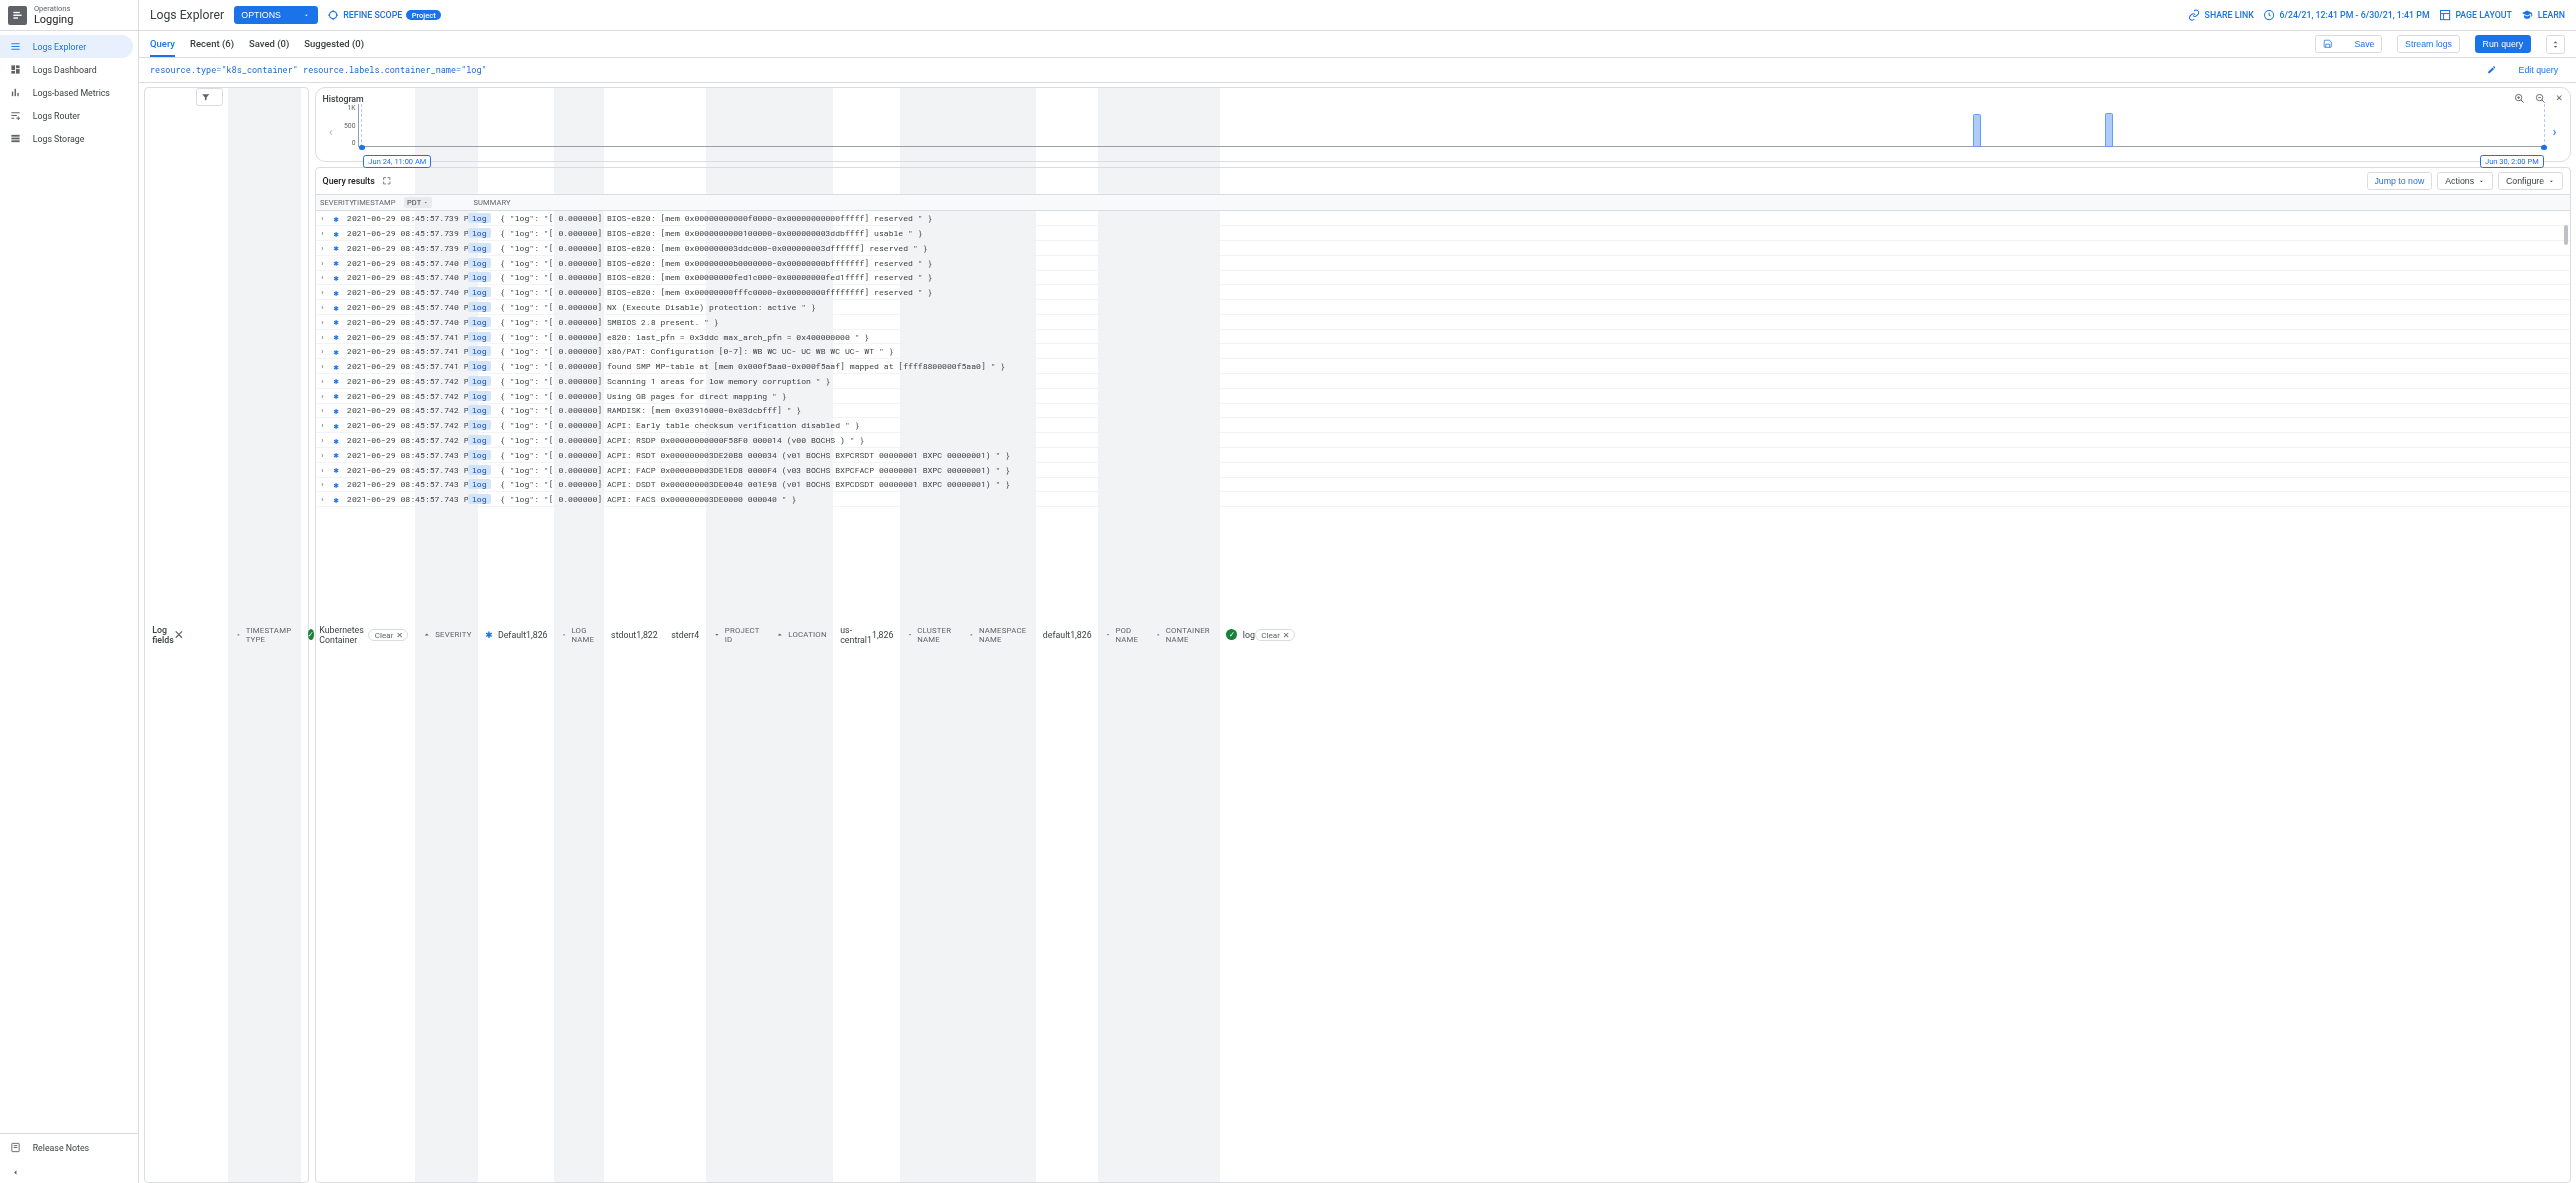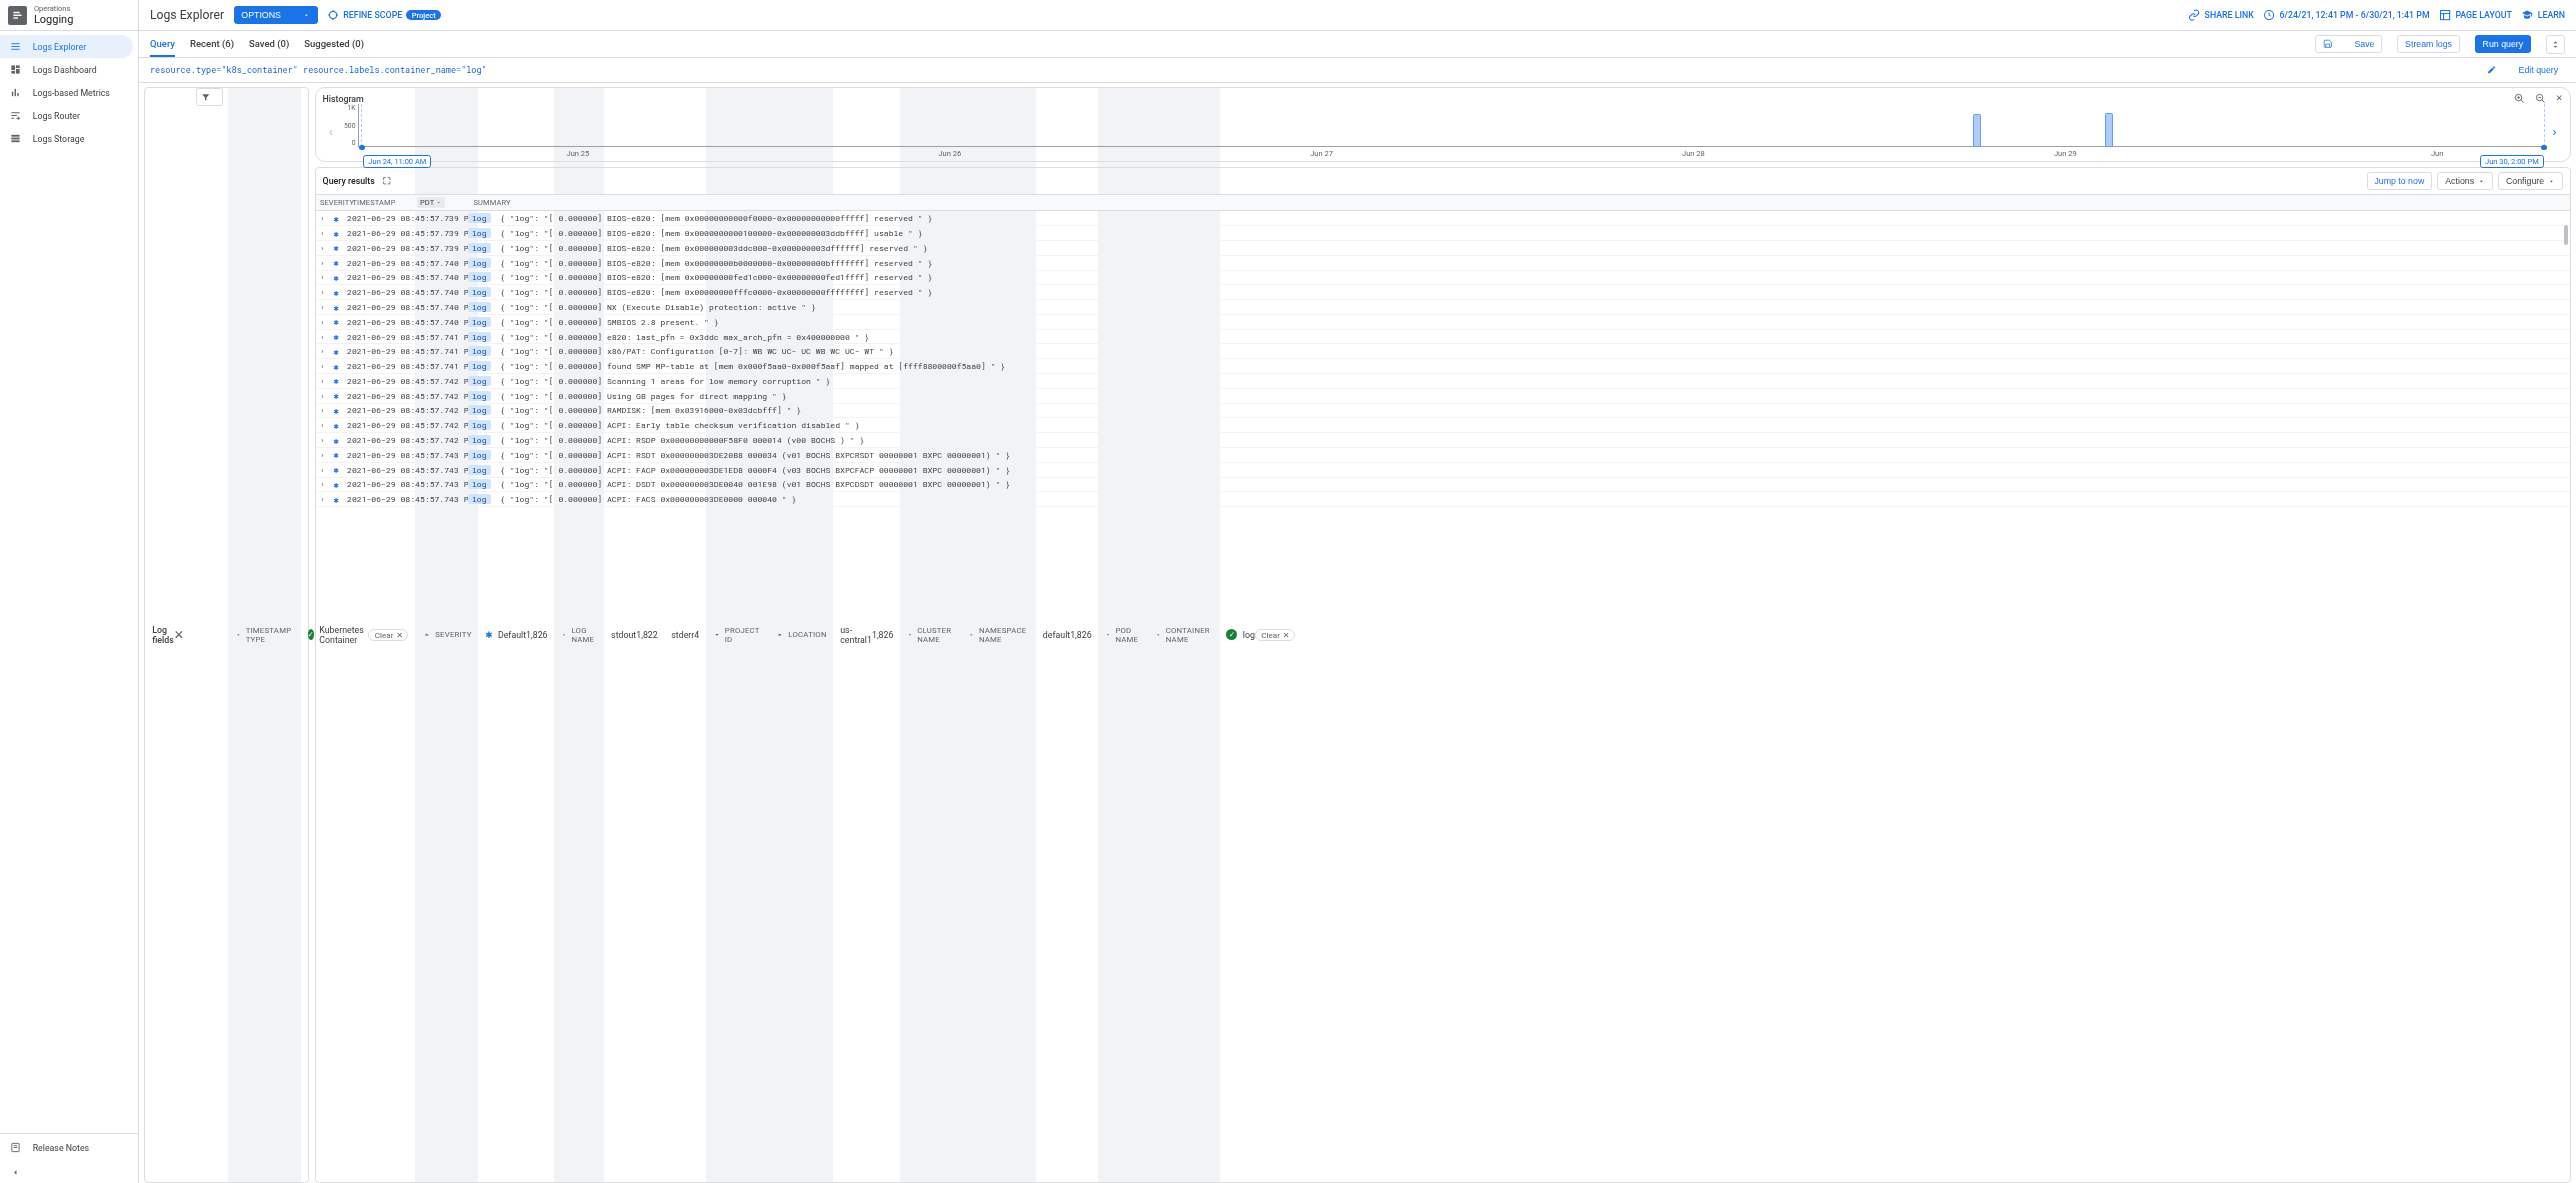--- a/index.html
+++ b/index.html
@@ -86,21 +86,21 @@
 
 
 .results { border:0.7px solid #dadce0; border-radius:4.1px; margin-top:5.4px; flex:1; display:flex; flex-direction:column; min-height:0;}
 .results-head { display:flex; align-items:center; padding:4.1px 6.8px; justify-content:space-between;}
 .results-head .rtitle { font-size:8.8px; font-weight:500; display:flex; align-items:center; gap:6.8px;}
 .results-head .ractions { display:flex; gap:5.4px;}
 .btn-outline { border:0.7px solid #dadce0; background:#fff; color:#3c4043; padding:2.7px 6.8px; border-radius:2.7px; font-size:8.8px; cursor:pointer; display:flex; align-items:center; gap:4.1px;}
 .btn-outline.primary-text { color:#1a73e8; }
 .results-cols { display:flex; align-items:center; border-top:0.7px solid #dadce0; border-bottom:0.7px solid #dadce0; background:#f8f9fa; font-size:7.5px; color:#5f6368; padding:2.7px 4.1px; gap:4.1px; letter-spacing:0.1px;}
 .col-sev { width:28.5px; }
-.col-ts { width:117px; display:flex; align-items:center; gap:21px;text-align:center;}
+.col-ts { width:117px; display:flex; align-items:center; gap:8px;text-align:center;}
 .tz-chip { background:#e8eaed; border-radius:2px; padding:0.7px 3.4px; font-size:7.5px; color:#3c4043; display:inline-flex; align-items:center; gap:2px; cursor:pointer;}
 .col-sum {}
 .log-list { flex:1; overflow-y:auto; position:relative;}
 .log-row { display:flex; align-items:center; padding:1.4px 4.1px; font-family:"Roboto Mono", Menlo, monospace; font-size:8.1px; color:#3c4043; border-bottom:0.7px solid #f1f3f4; gap:4.1px; white-space:nowrap;}
 .log-row .exp { width:9.5px; color:#5f6368; cursor:pointer;}
 .log-row .sev { width:9.5px; color:#1a73e8; font-size:8.8px;}
 .log-row .ts { width:114px; padding-right:4.1px;}
 .log-badge { background:#d2e3fc; color:#174ea6; border-radius:2px; padding:0 4.1px; margin:0 5.4px 0 2.7px; font-family:"Roboto Mono",monospace;}
 .log-row .sum { overflow:hidden; text-overflow:ellipsis;}
 .scroll-thumb { position:absolute; right:1.4px; top:13.6px; width:4.1px; height:20.3px; background:#bdc1c6; border-radius:2px;}
@@ -437,28 +437,20 @@
                 <span>500</span>
                 <span>0</span>
               </div>
               <div class="hist-baseline"></div>
               <div class="hist-dash" style="left:22.4px;"></div>
               <div class="hist-dash" style="right:1.4px;"></div>
               <div class="hist-handle" style="left:20.3px;"></div>
               <div class="hist-handle" style="right:0;"></div>
               <div class="hist-bar" style="left:74%; height:33px;"></div>
               <div class="hist-bar" style="left:80%; height:34px;"></div>
-              <div class="hist-labels">
-                <span class="hist-label" style="left:10%;">Jun 25</span>
-                <span class="hist-label" style="left:27%;">Jun 26</span>
-                <span class="hist-label" style="left:44%;">Jun 27</span>
-                <span class="hist-label" style="left:61%;">Jun 28</span>
-                <span class="hist-label" style="left:78%;">Jun 29</span>
-                <span class="hist-label" style="left:95%;">Jun</span>
-              </div>
               <span class="hist-tag" style="left:24.4px;">Jun 24, 11:00 AM</span>
               <span class="hist-tag" style="right:2.7px;">Jun 30, 2:00 PM</span>
             </div>
             <div class="hist-nav" style="color:#1a73e8;">›</div>
           </div>
         </div>
 
         <div class="results">
           <div class="results-head">
             <span class="rtitle">

